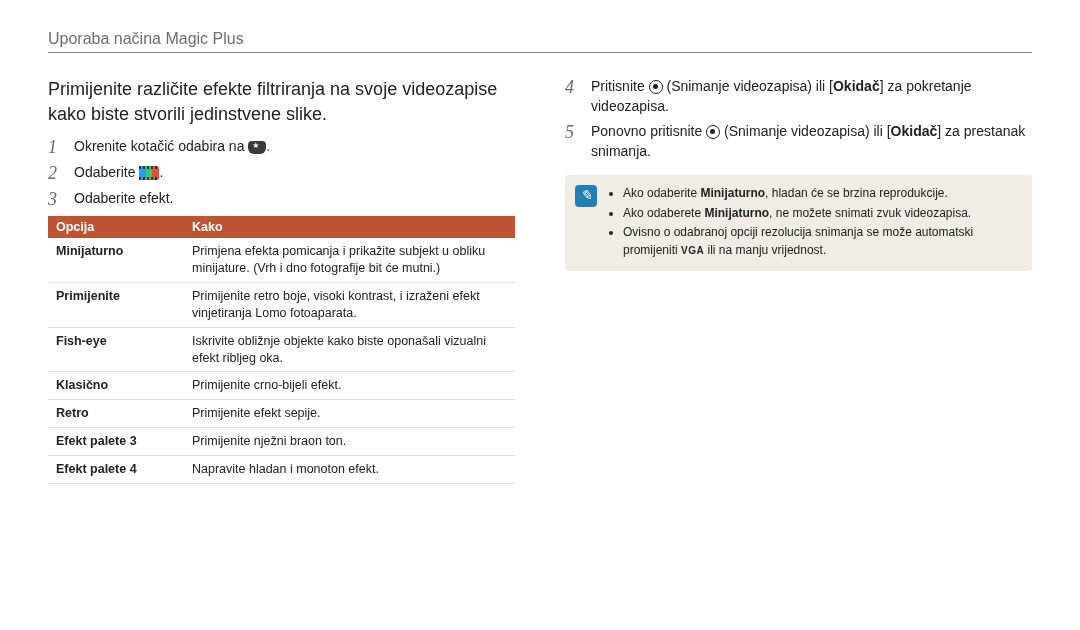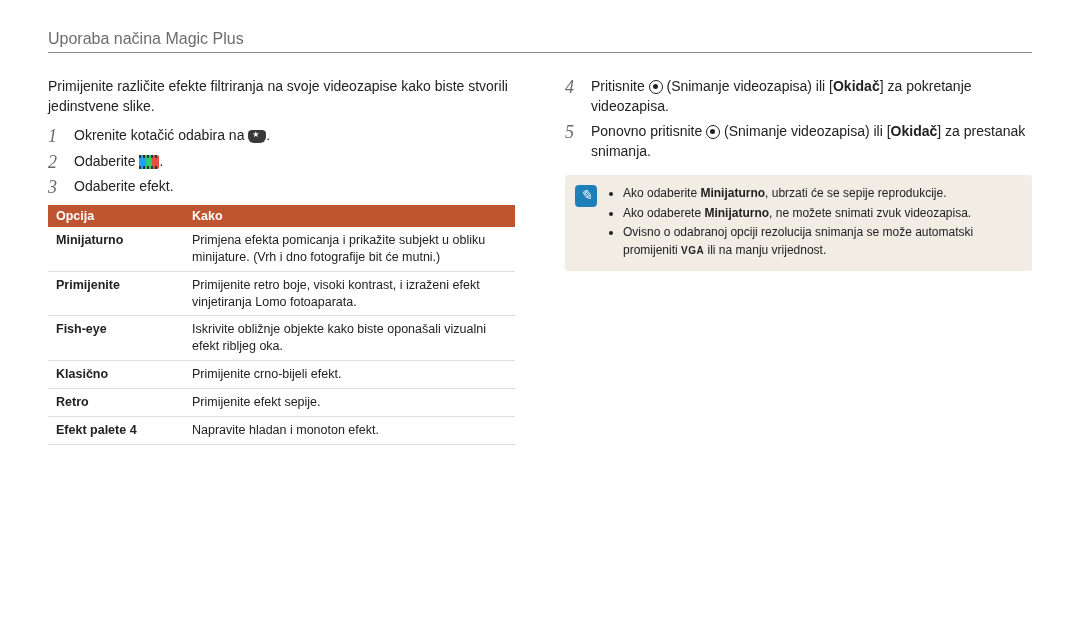--- a/index.html
+++ b/index.html
@@ -37,21 +37,21 @@
     flex: 1 1 0;
     min-width: 0;
   }
   h2.section-heading {
     color: #0091d6;
     font-size: 18px;
     font-weight: 600;
     margin: 0 0 6px 0;
   }
   .intro {
-    font-size: 14px;
+    font-size: 18px;
     line-height: 1.4;
     margin: 0 0 10px 0;
   }
   .steps {
     list-style: none;
     padding: 0;
     margin: 0 0 8px 0;
   }
   .steps > li {
     position: relative;
@@ -242,20 +242,24 @@
             </tr>
           <tr>
               <td class="optname">Klasično</td>
               <td>Primijenite crno-bijeli efekt.</td>
             </tr>
           <tr>
               <td class="optname">Retro</td>
               <td>Primijenite efekt sepije.</td>
             </tr>
           <tr>
+              <td class="optname">Efekt palete 3</td>
+              <td>Primijenite nježni braon ton.</td>
+            </tr>
+          <tr>
               <td class="optname">Efekt palete 4</td>
               <td>Napravite hladan i monoton efekt.</td>
             </tr>
         </tbody>
       </table>
     </div>
 
     <div class="col">
       <ol class="steps" start="4">
         <li>
@@ -265,21 +269,21 @@
         <li>
           <span class="num">5</span>
           <span>Ponovno pritisnite </span><span class="inline-icon record"></span><span> (Snimanje videozapisa) ili [</span><b>Okidač</b><span>] za prestanak snimanja.</span>
         </li>
       </ol>
 
       <div class="note-box">
         <div class="note-icon">✎</div>
         <ul>
           <li>
-            <span>Ako odaberite </span><b>Minijaturno</b><span>, ubrzati će se sepije reprodukcije.</span>
+            <span>Ako odaberite </span><b>Minijaturno</b><span>, hladan će se brzina reprodukcije.</span>
           </li>
           <li>
             <span>Ako odaberete </span><b>Minijaturno</b><span>, ne možete snimati zvuk videozapisa.</span>
           </li>
           <li>
             <span>Ovisno o odabranoj opciji rezolucija snimanja se može automatski promijeniti </span><span class="vga">VGA</span><span> ili na manju vrijednost.</span>
           </li>
         </ul>
       </div>
     </div>

